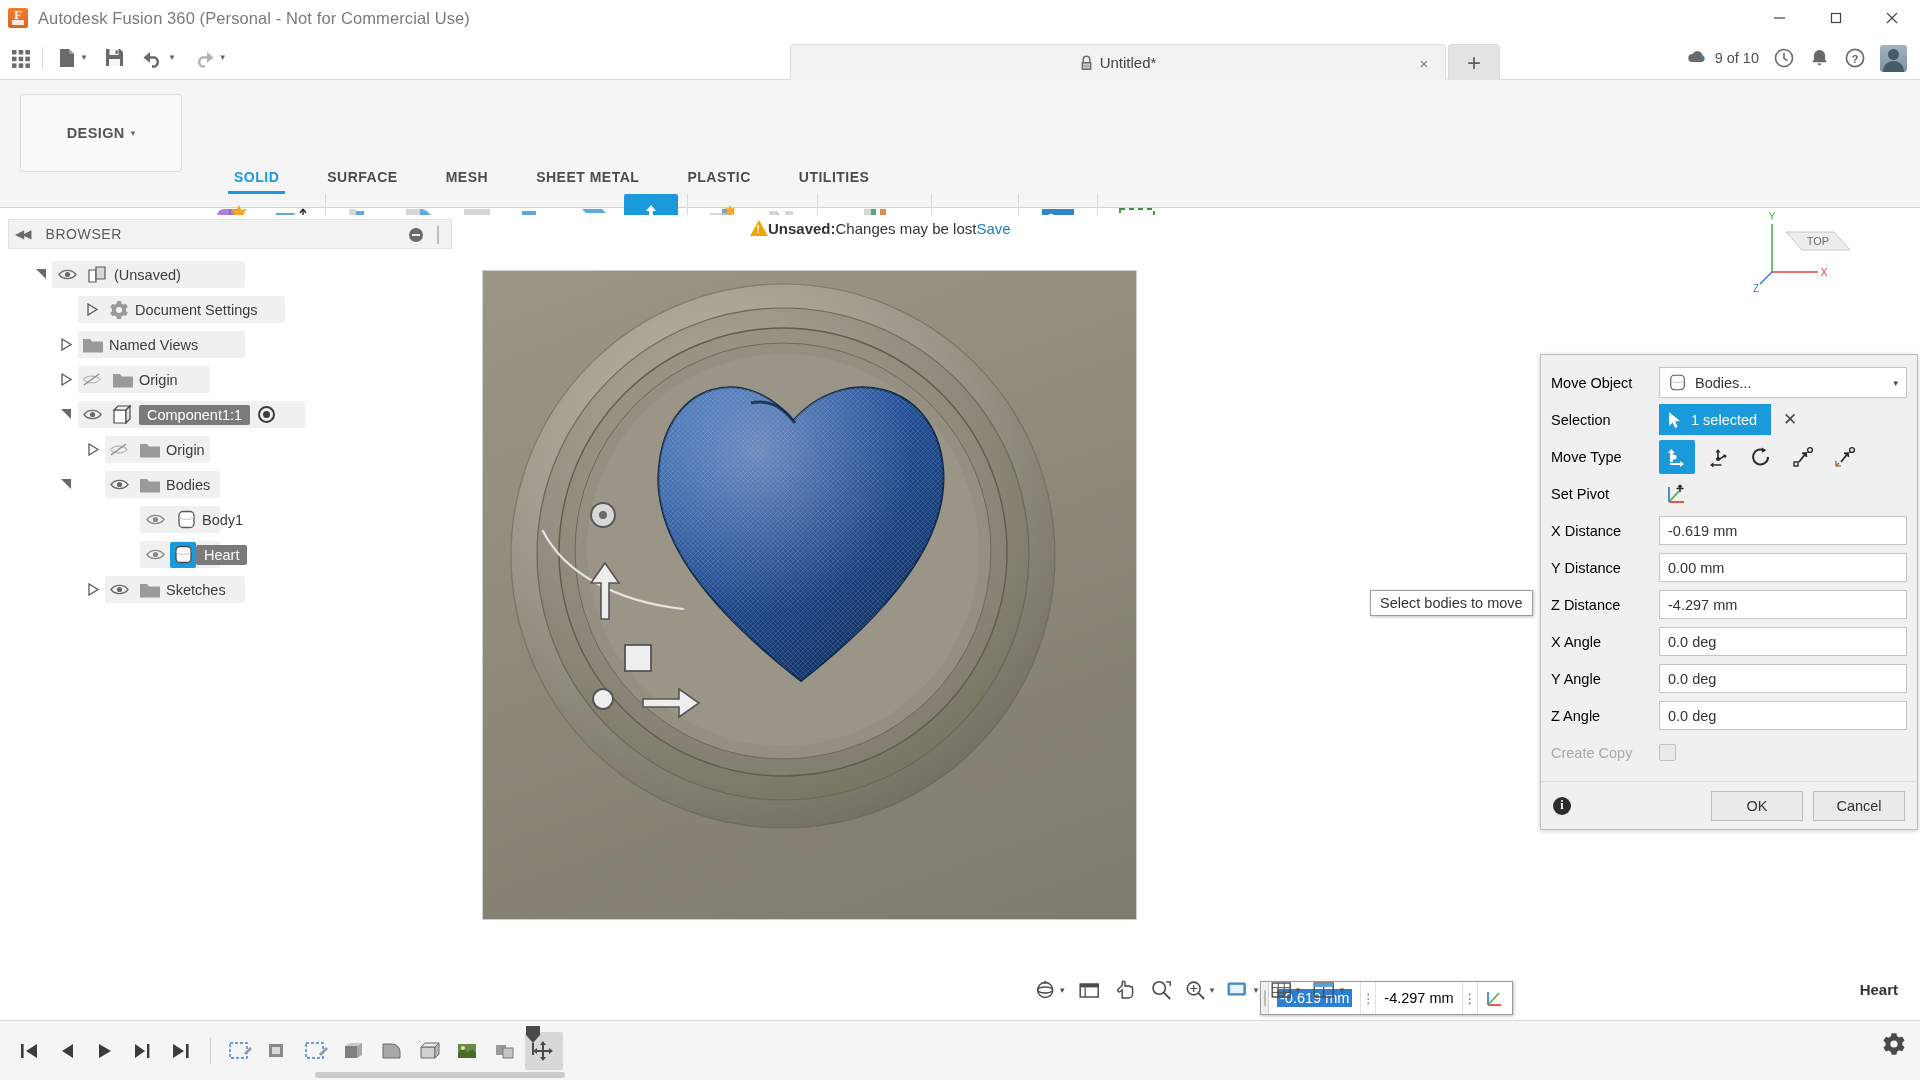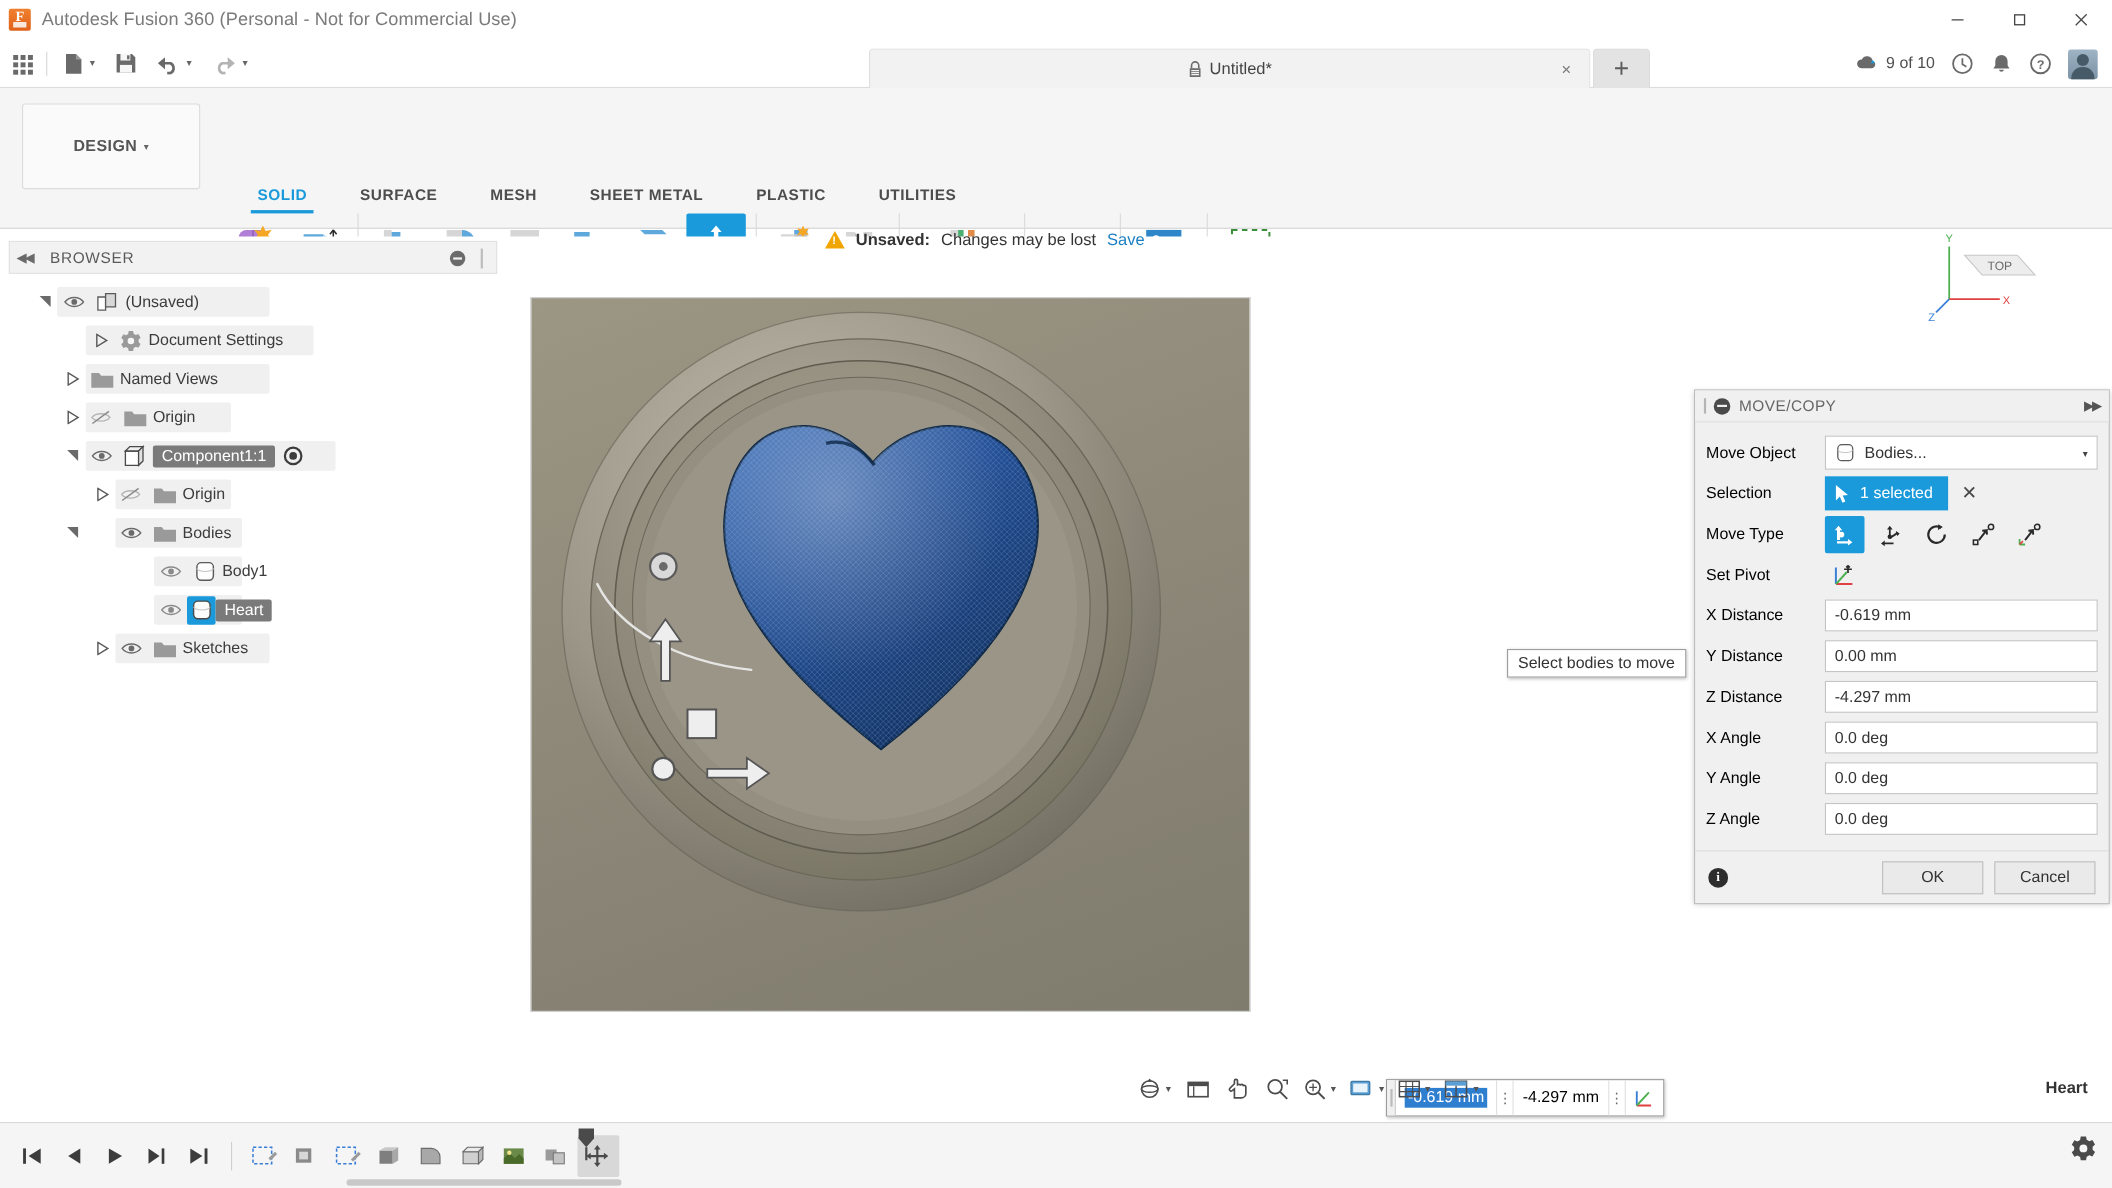--- a/index.html
+++ b/index.html
@@ -160,21 +160,21 @@
     margin-left:8px; width:17px;height:17px;border-radius:50%; border:2px solid #3c3c3c;
     display:flex;align-items:center;justify-content:center;
   }
   .radio-dot:after{content:"";width:7px;height:7px;border-radius:50%;background:#3c3c3c;}
 
   
   .canvas { position:absolute; left:460px; top:215px; right:0; bottom:60px; background:#ffffff; }
 
   .unsaved-bar{
     position:absolute; left:290px; top:-5px; width:360px; height:36px;
-    display:flex; gap:10px; font-size:15px;
+    display:flex; align-items:center; font-size:15px;
   }
   .warn-tri{ width:0;height:0;border-left:9px solid transparent;border-right:9px solid transparent;
     border-bottom:16px solid #f0a500; position:relative;}
   .warn-tri:after{content:"!";position:absolute;left:-2.5px;top:4px;font-size:10px;color:#fff;font-weight:bold;}
   .unsaved-l{ font-weight:bold; color:#333; }
   .unsaved-m{ color:#333; }
   .save-link{ color:#1a7fc1; }
 
   .viewport{
     position:absolute; left:22px; top:55px; width:655px; height:650px;
@@ -996,26 +996,20 @@
           <line x1="11.5" y1="7" x2="11.5" y2="17" stroke="#4c4c4c" stroke-width="1.3"></line>
         </svg>
         <span class="navcaret">▼</span>
       </div>
     </div>
 
     <div class="heart-label">Heart</div>
   </div>
 
   <div class="dialog">
-    <div class="dlg-head">
-      <span class="dlg-grip"></span>
-      <span class="dlg-min"></span>
-      <span class="dlg-title">MOVE/COPY</span>
-      <span class="dlg-expand">▶▶</span>
-    </div>
 
     <div class="dlg-body">
 
       <div class="drow">
         <span class="dlabel">Move Object</span>
         <span class="dselect">
           <svg width="19" height="19" viewBox="0 0 21 21">
               <rect x="3" y="2.5" width="15" height="16" rx="4" fill="#fdfdfd" stroke="#5a5a5a" stroke-width="1.3"></rect>
               <path d="M3 7.5 a7.5 3 0 0 0 15 0" fill="none" stroke="#c4c4c4" stroke-width="1"></path>
             </svg>
@@ -1106,20 +1100,24 @@
         <span class="dfield">0.0 deg</span>
       </div>
       <div class="drow">
         <span class="dlabel">Y Angle</span>
         <span class="dfield">0.0 deg</span>
       </div>
       <div class="drow">
         <span class="dlabel">Z Angle</span>
         <span class="dfield">0.0 deg</span>
       </div>
+      <div class="drow">
+        <span class="dlabel dim">Create Copy</span>
+        <span class="chkbox"></span>
+      </div>
     </div>
 
     <div class="dlg-foot">
       <span class="info-ic">i</span>
       <span class="fbtns">
         <span class="fbtn">OK</span>
         <span class="fbtn">Cancel</span>
       </span>
     </div>
   </div>

